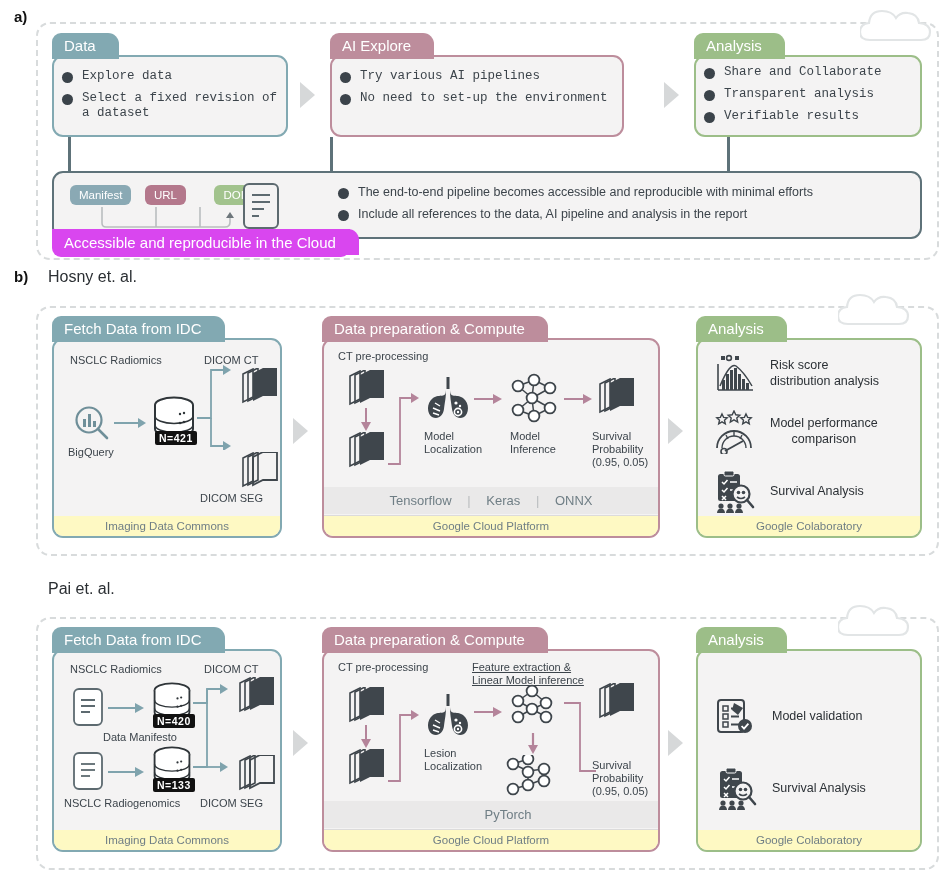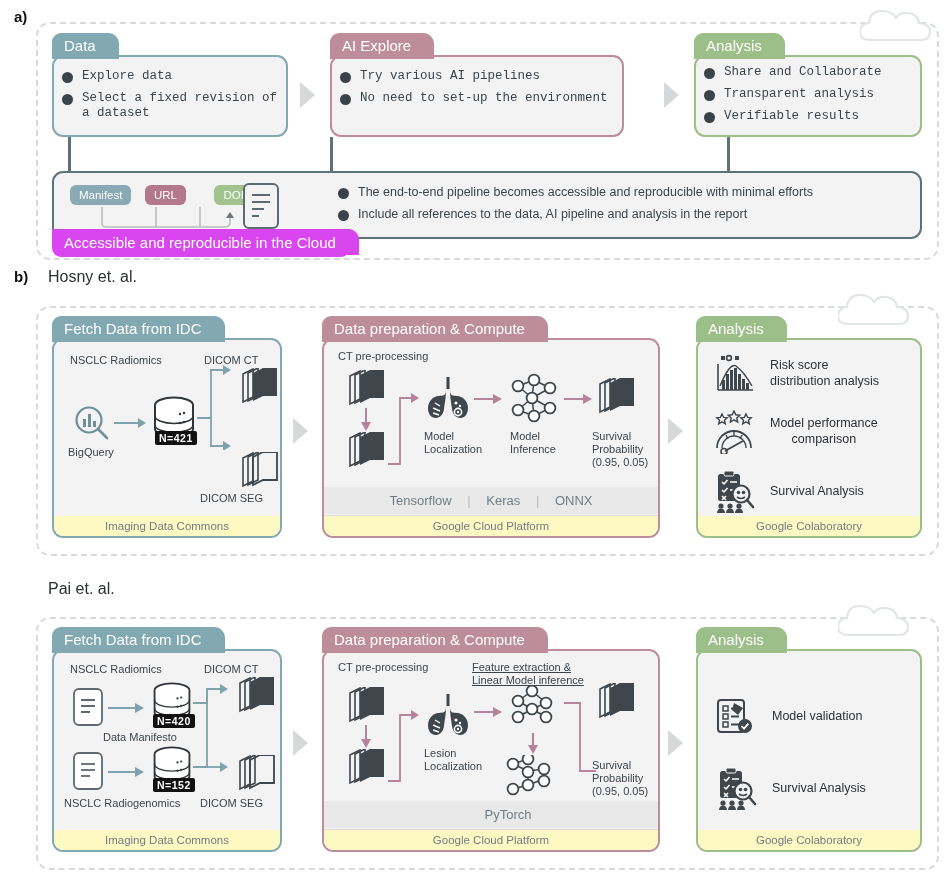--- a/index.html
+++ b/index.html
@@ -506,21 +506,21 @@
     <svg style="position:absolute;left:96px;top:94px;" width="44" height="44" viewBox="0 0 48 46">
       <ellipse cx="24" cy="9" rx="19" ry="7.5" fill="#fff" stroke="#2f3539" stroke-width="2"></ellipse>
       <path d="M5 9 v24 a19 7.5 0 0 0 38 0 V9" fill="#fff" stroke="#2f3539" stroke-width="2"></path>
       <path d="M5 20 a19 7.5 0 0 0 38 0" fill="none" stroke="#2f3539" stroke-width="1.6"></path>
       <path d="M5 29 a19 7.5 0 0 0 38 0" fill="none" stroke="#2f3539" stroke-width="1.6"></path>
       <circle cx="30" cy="18" r="1.2" fill="#2f3539"></circle>
         <circle cx="34" cy="17" r="1.2" fill="#2f3539"></circle>
       <circle cx="30" cy="27" r="1.2" fill="#2f3539"></circle>
         <circle cx="34" cy="26" r="1.2" fill="#2f3539"></circle>
     </svg>
-    <div class="nbadge" style="left:99px;top:127px;">N=152</div>
+    <div class="nbadge" style="left:99px;top:127px;">N=133</div>
 
     <svg style="position:absolute;left:139px;top:26px;" width="42" height="112" viewBox="0 0 42 112">
       <path d="M0 26 H14 V12 H28" fill="none" stroke="#7fa3ad" stroke-width="1.8"></path>
       <path d="M27 7 l8 5 l-8 5 z" fill="#7fa3ad"></path>
       <path d="M0 90 H14 V12" fill="none" stroke="#7fa3ad" stroke-width="1.8"></path>
       <path d="M14 90 H28" fill="none" stroke="#7fa3ad" stroke-width="1.8"></path>
       <path d="M27 85 l8 5 l-8 5 z" fill="#7fa3ad"></path>
     </svg>
 
     <svg style="position:absolute;left:180px;top:26px;" width="44" height="38" viewBox="0 0 44 38">

